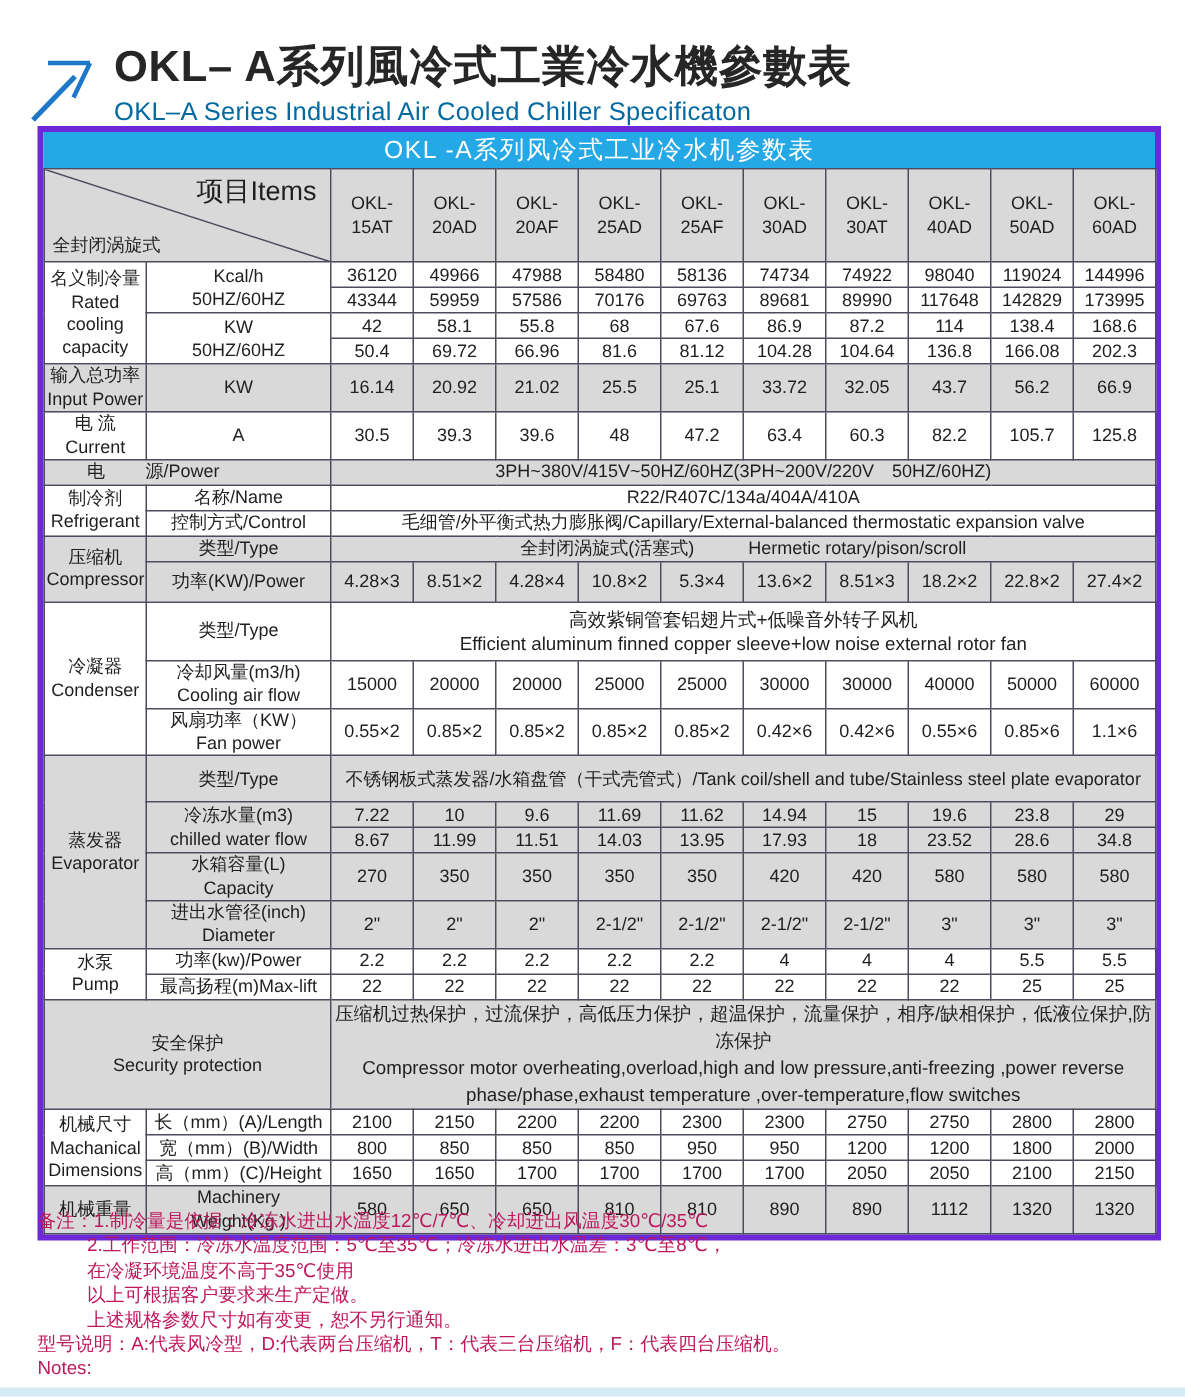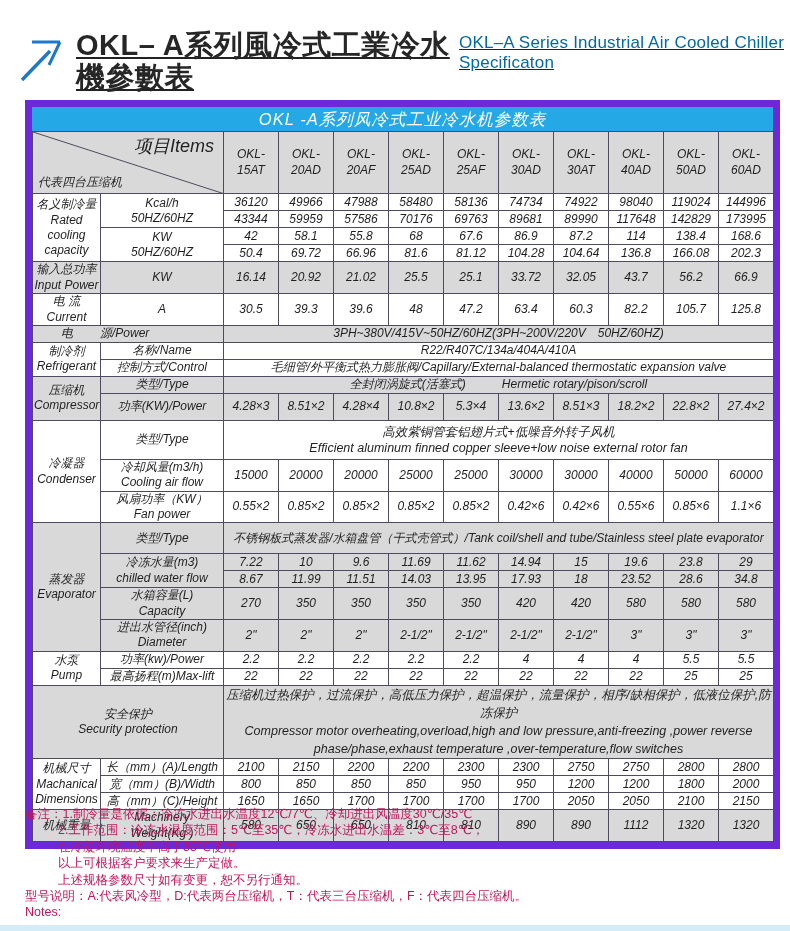--- a/index.html
+++ b/index.html
@@ -3,25 +3,25 @@
 <meta charset="utf-8">
 <style>
   html,body{margin:0;padding:0;}
   body{
     width:790px;height:931px;position:relative;background:#ffffff;
     font-family:"Liberation Sans","DejaVu Sans",sans-serif;color:#222;overflow:hidden;
   }
   
   .pg-header{position:absolute;top:30px;left:18px;display:flex;align-items:flex-start;gap:12px;}
   .arrow-box{width:46px;height:50px;flex:0 0 auto;margin-top:4px;}
-  .titles{display:flex;flex-direction:row;text-decoration:underline;}
+  .titles{display:flex;flex-direction:column;}
   .title-zh{font-size:29px;font-weight:600;color:#262626;letter-spacing:0.5px;line-height:1.1;margin:0;}
   .title-en{font-size:17px;font-weight:400;color:#0369a1;margin-top:3px;letter-spacing:0.2px;}
   
-  .tablewrap{position:absolute;top:100px;left:25px;width:741px;border:7px solid #6d28d9;font-style:italic;}
+  .tablewrap{position:absolute;top:84px;left:25px;width:741px;border:4px solid #6d28d9;}
   .bar{height:24px;background:#25a9e6;color:#ffffff;text-align:center;font-size:16.5px;line-height:24px;letter-spacing:1px;}
   table{border-collapse:collapse;table-layout:fixed;width:100%;}
   col.w-cat{width:68px;} col.w-item{width:123px;} col.w-val{width:55px;}
   td{border:1px solid #4c4c5e;text-align:center;vertical-align:middle;
      font-size:12px;line-height:1.28;white-space:pre-line;padding:0 1px;color:#1f1f1f;}
   tr.g td{background:#d9d9d9;}
   tr.h17{height:17px;} tr.h19{height:17px;} tr.h27{height:27px;} tr.h31{height:31px;}
   tr.h39{height:39px;} tr.h59{height:59px;}
   .diag{position:relative;padding:0;}
   .diag svg{position:absolute;inset:0;width:100%;height:100%;}
@@ -71,21 +71,21 @@
         <col class="w-val">
         <col class="w-val">
     </colgroup>
     <tbody>
 
       <tr class="g h31">
         <td class="diag" colspan="2">
           <svg viewBox="0 0 100 100" preserveAspectRatio="none">
             <line x1="0" y1="0" x2="100" y2="100" stroke="#4c4c5e" stroke-width="1" vector-effect="non-scaling-stroke"></line>
           </svg>
-          <span class="bl">代表四台压缩机</span>
+          <span class="bl">全封闭涡旋式</span>
           <span class="tr">项目Items</span>
         </td>
       <td>OKL-
 15AT</td>
           <td>OKL-
 20AD</td>
           <td>OKL-
 20AF</td>
           <td>OKL-
 25AD</td>

